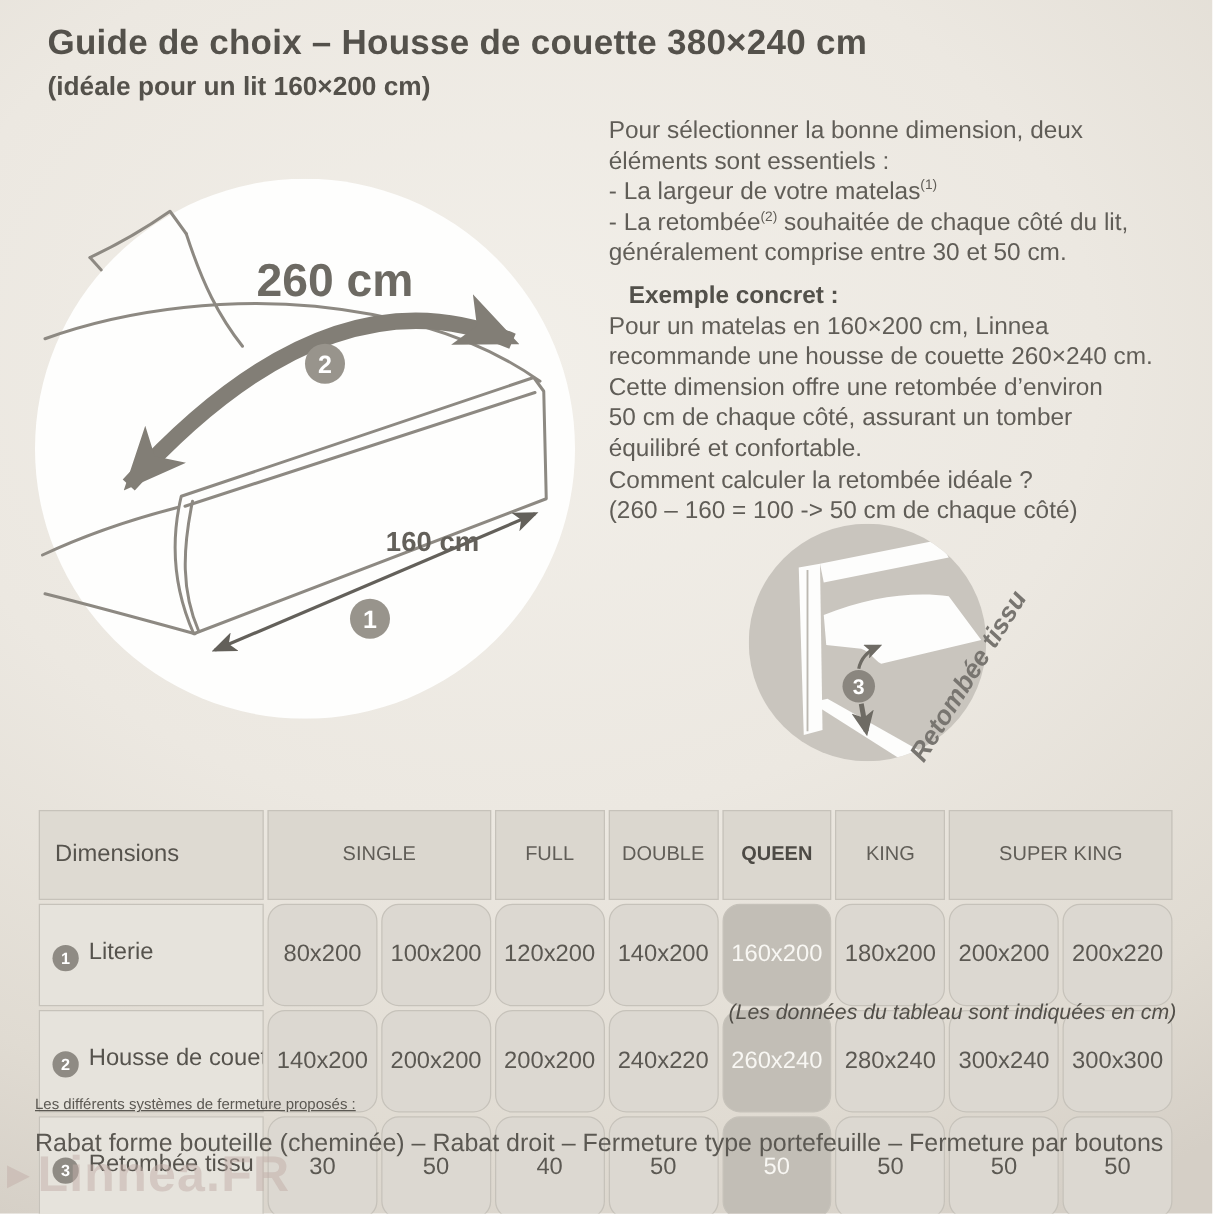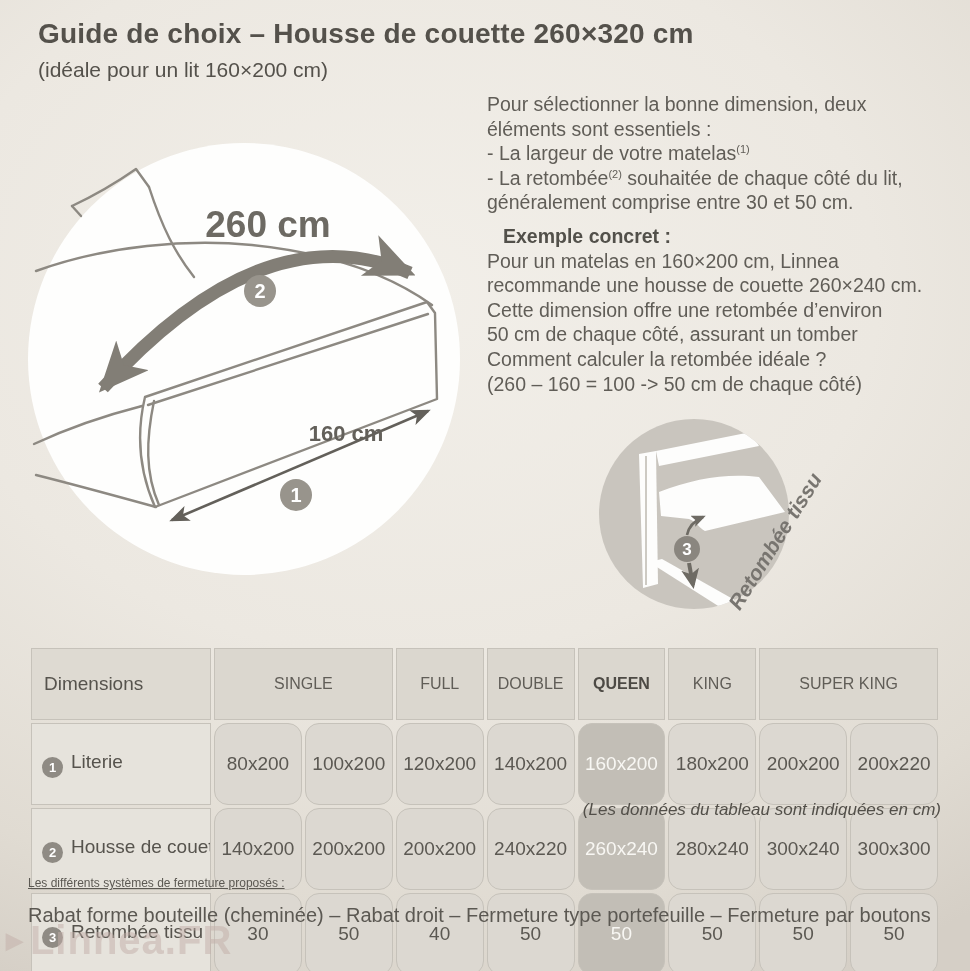--- a/index.html
+++ b/index.html
@@ -4,21 +4,21 @@
 <style>
   html,body{margin:0;padding:0;}
   .page{
     position:relative; width:970px; height:971px; overflow:hidden;
     background:
       radial-gradient(ellipse 980px 760px at 42% 30%, #f2efe9 0%, #ece8e1 48%, #e0dbd2 82%, #d5cfc6 100%);
     font-family:"Liberation Sans", sans-serif;
     color:#5b5852;
   }
   .title{position:absolute; left:38px; top:18px; font-size:28px; font-weight:bold; color:#54514b; letter-spacing:.2px;}
-  .subtitle{position:absolute; left:38px; top:58px; font-size:21px; font-weight:normal; color:#54514b;}
+  .subtitle{position:absolute; left:38px; top:58px; font-size:21px; font-weight:bold; color:#54514b;}
 
   .right-col{position:absolute; left:487px; top:92px; width:468px; font-size:19.5px; line-height:24.6px; color:#605d57;}
   .right-col sup{font-size:11px; line-height:0;}
   .example-heading{font-weight:bold; color:#52504a; margin-top:9px;margin-left:16px;}
 
   .main-diagram{position:absolute; left:28px; top:143px; width:432px; height:432px;}
   .small-diagram{position:absolute; left:599px; top:419px; width:190px; height:190px;}
   .retombee-label{
     position:absolute; left:744px; top:590px; transform:rotate(-58deg); transform-origin:0 100%;
     font-size:21px; font-weight:bold; font-style:italic; color:#787570; white-space:nowrap;
@@ -45,21 +45,21 @@
   .closure-heading{position:absolute; left:28px; top:876px; font-size:12px; color:#5b5852; text-decoration:underline;}
   .closure-text{position:absolute; left:28px; top:904px; font-size:20px; color:#5b5852;}
   .watermark{position:absolute; left:6px; top:918px; font-size:40px; font-weight:bold; letter-spacing:1px; color:rgba(193,174,168,.5);}
   .watermark .tri{font-size:22px; vertical-align:6px; margin-right:6px;}
 </style>
 </head>
 <body>
 
 <div class="page">
 
-  <div class="title">Guide de choix – Housse de couette 260×320 cm</div>
+  <div class="title">Guide de choix – Housse de couette 380×240 cm</div>
   <div class="subtitle">(idéale pour un lit 160×200 cm)</div>
 
   <svg class="main-diagram" viewBox="0 0 432 432">
     <defs>
       <marker id="ah-big" markerUnits="userSpaceOnUse" markerWidth="50" markerHeight="46" refX="44" refY="22" orient="auto-start-reverse">
         <path d="M0,0 L50,22 L0,44 L13,22 Z" fill="#827e76"></path>
       </marker>
       <marker id="ah-small" markerUnits="userSpaceOnUse" markerWidth="20" markerHeight="16" refX="17" refY="8" orient="auto-start-reverse">
         <path d="M0,0 L20,8 L0,16 L5,8 Z" fill="#63605a"></path>
       </marker>
@@ -96,20 +96,21 @@
     <div>Pour sélectionner la bonne dimension, deux</div>
     <div>éléments sont essentiels :</div>
     <div><span>- La largeur de votre matelas</span><sup>(1)</sup></div>
     <div><span>- La retombée</span><sup>(2)</sup><span> souhaitée de chaque côté du lit,</span></div>
     <div>généralement comprise entre 30 et 50 cm.</div>
     <div class="example-heading">Exemple concret :</div>
     <div>Pour un matelas en 160×200 cm, Linnea</div>
     <div>recommande une housse de couette 260×240 cm.</div>
     <div>Cette dimension offre une retombée d’environ</div>
     <div>50 cm de chaque côté, assurant un tomber</div>
+    <div>équilibré et confortable.</div>
     <div>Comment calculer la retombée idéale ?</div>
     <div>(260 – 160 = 100  -&gt; 50 cm de chaque côté)</div>
   </div>
 
   <svg class="small-diagram" viewBox="0 0 190 190">
     <defs>
       <clipPath id="small-clip">
           <circle cx="95" cy="95" r="95"></circle>
         </clipPath>
       <marker id="ah-tiny" markerUnits="userSpaceOnUse" markerWidth="14" markerHeight="12" refX="11" refY="6" orient="auto">

